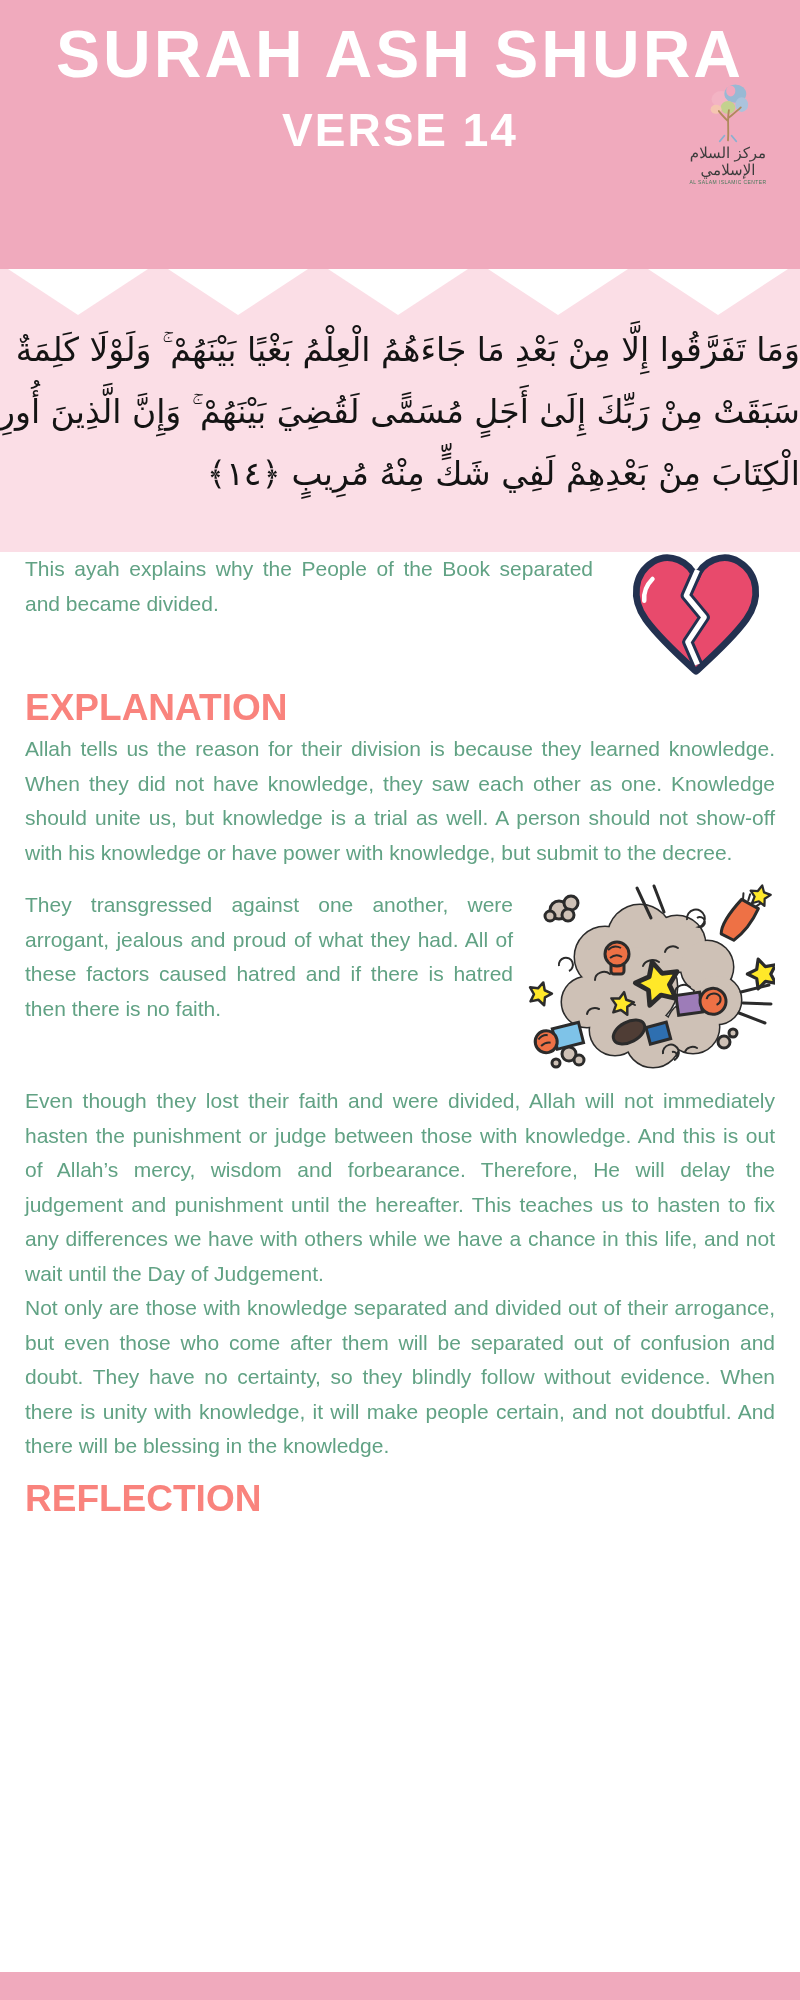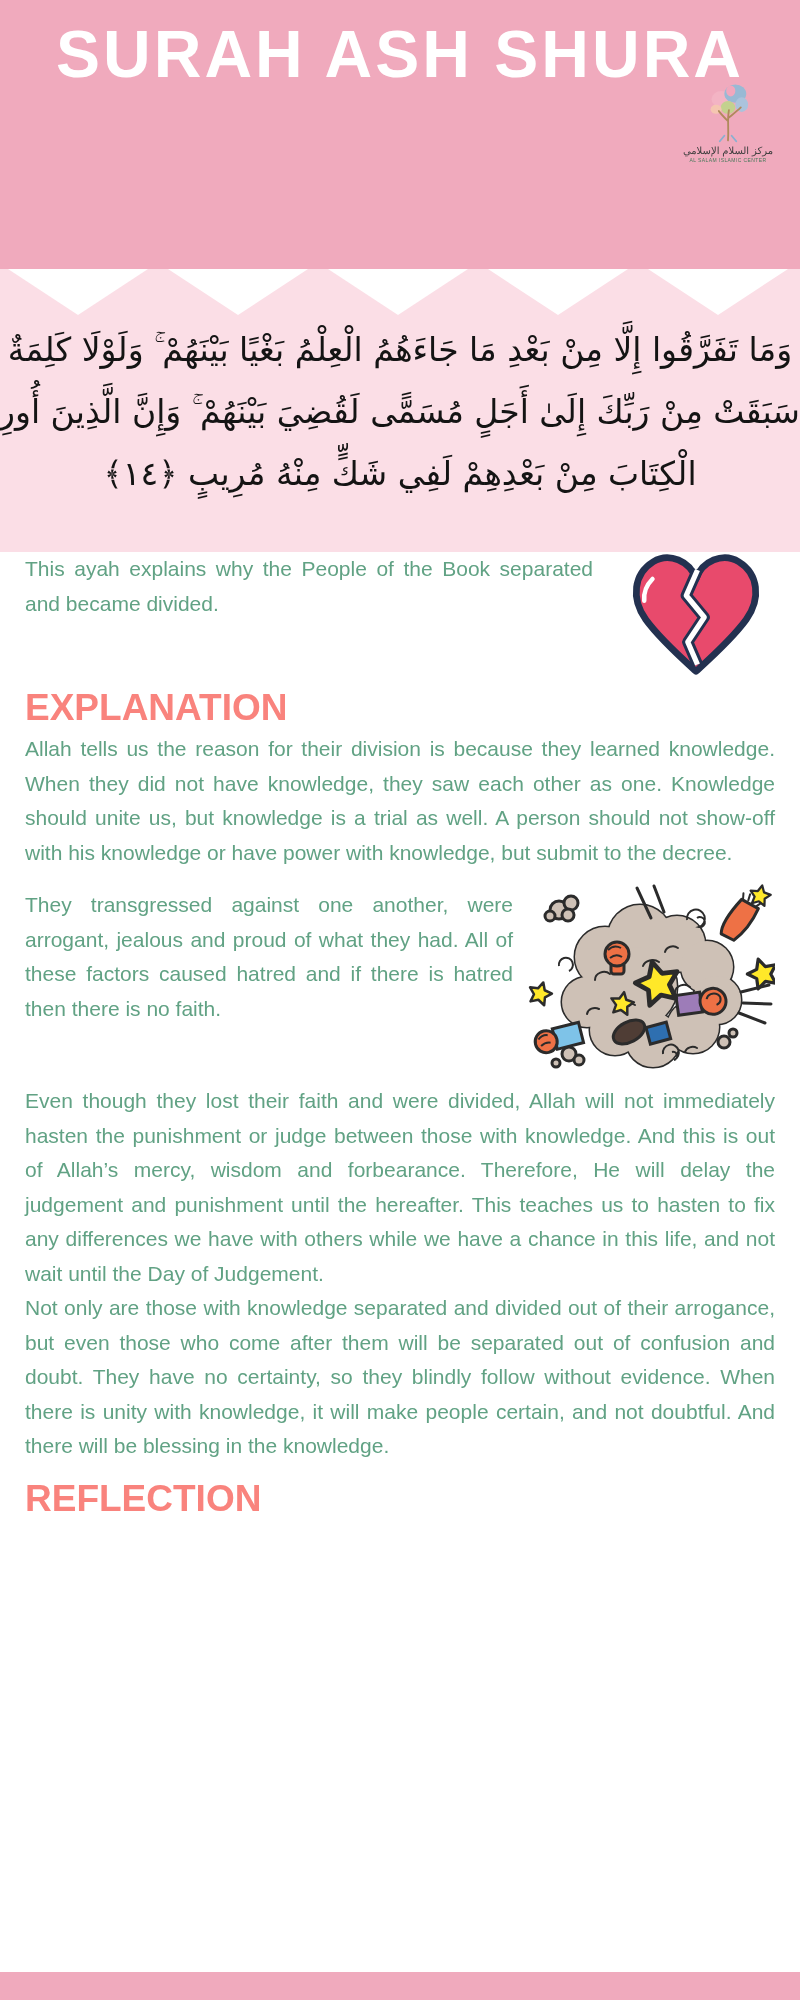--- a/index.html
+++ b/index.html
@@ -6,28 +6,28 @@
   .page{
     position:relative;width:800px;height:2000px;background:#ffffff;
     overflow:hidden;font-family:"Liberation Sans",sans-serif;
   }
   
   .header{position:relative;height:269px;background:#f0aabd;text-align:center;color:#ffffff;}
   .title{padding-top:20px;font-size:66px;font-weight:bold;letter-spacing:3px;line-height:1.05;}
   .subtitle{margin-top:14px;font-size:46px;font-weight:bold;letter-spacing:2px;}
   .logo{position:absolute;right:22px;top:80px;width:100px;text-align:center;line-height:1.1;}
   .logo svg{display:block;margin:0 auto;width:56px;height:64px;}
-  .logo-ar{font-size:10px;color:#3c3c3c;direction:rtl;margin-top:1px;}
+  .logo-ar{font-size:15px;color:#3c3c3c;direction:rtl;margin-top:1px;}
   .logo-en{font-size:5px;color:#49795b;letter-spacing:.4px;margin-top:2px;}
   
   .verse{position:relative;height:283px;background:#fbdee6;overflow:hidden;}
   .zigzag{display:block;width:800px;height:46px;}
   .verse-text{padding-top:4px;}
   .verse-line{
-    direction:rtl;text-align:center;white-space:nowrap;
+    direction:rtl;white-space:nowrap;
     font-family:"DejaVu Sans",sans-serif;font-size:33px;line-height:62px;color:#141414;
   }
   
   .content{padding:0 25px;color:#61a284;}
   .content h2{
     color:#f9837d;font-size:37px;line-height:1.12;font-weight:bold;
     margin:16px 0 4px;letter-spacing:0;
   }
   .content h2.clear{margin-top:20px;}
   .content h2.refl{margin-top:14px;}
@@ -41,20 +41,21 @@
   
   .footer{position:absolute;left:0;bottom:0;width:800px;height:28px;background:#f0aabd;}
 </style>
 </head>
 <body>
 
 <div class="page">
 
   <header class="header">
     <div class="title">SURAH ASH SHURA</div>
+    <div class="subtitle">VERSE 14</div>
     <div class="logo">
       <svg viewBox="0 0 60 70">
         <g opacity="0.85">
           <ellipse cx="23" cy="21" rx="11" ry="9" fill="#f4b6c6"></ellipse>
           <ellipse cx="38" cy="15" rx="12" ry="10" fill="#8abcd9"></ellipse>
           <ellipse cx="45" cy="27" rx="7" ry="8" fill="#9fc8e2"></ellipse>
           <ellipse cx="30" cy="30" rx="8" ry="7" fill="#bcd886"></ellipse>
           <ellipse cx="17" cy="32" rx="6" ry="5" fill="#f6cbb0"></ellipse>
           <ellipse cx="33" cy="12" rx="5" ry="6" fill="#f2a7bd"></ellipse>
         </g>

